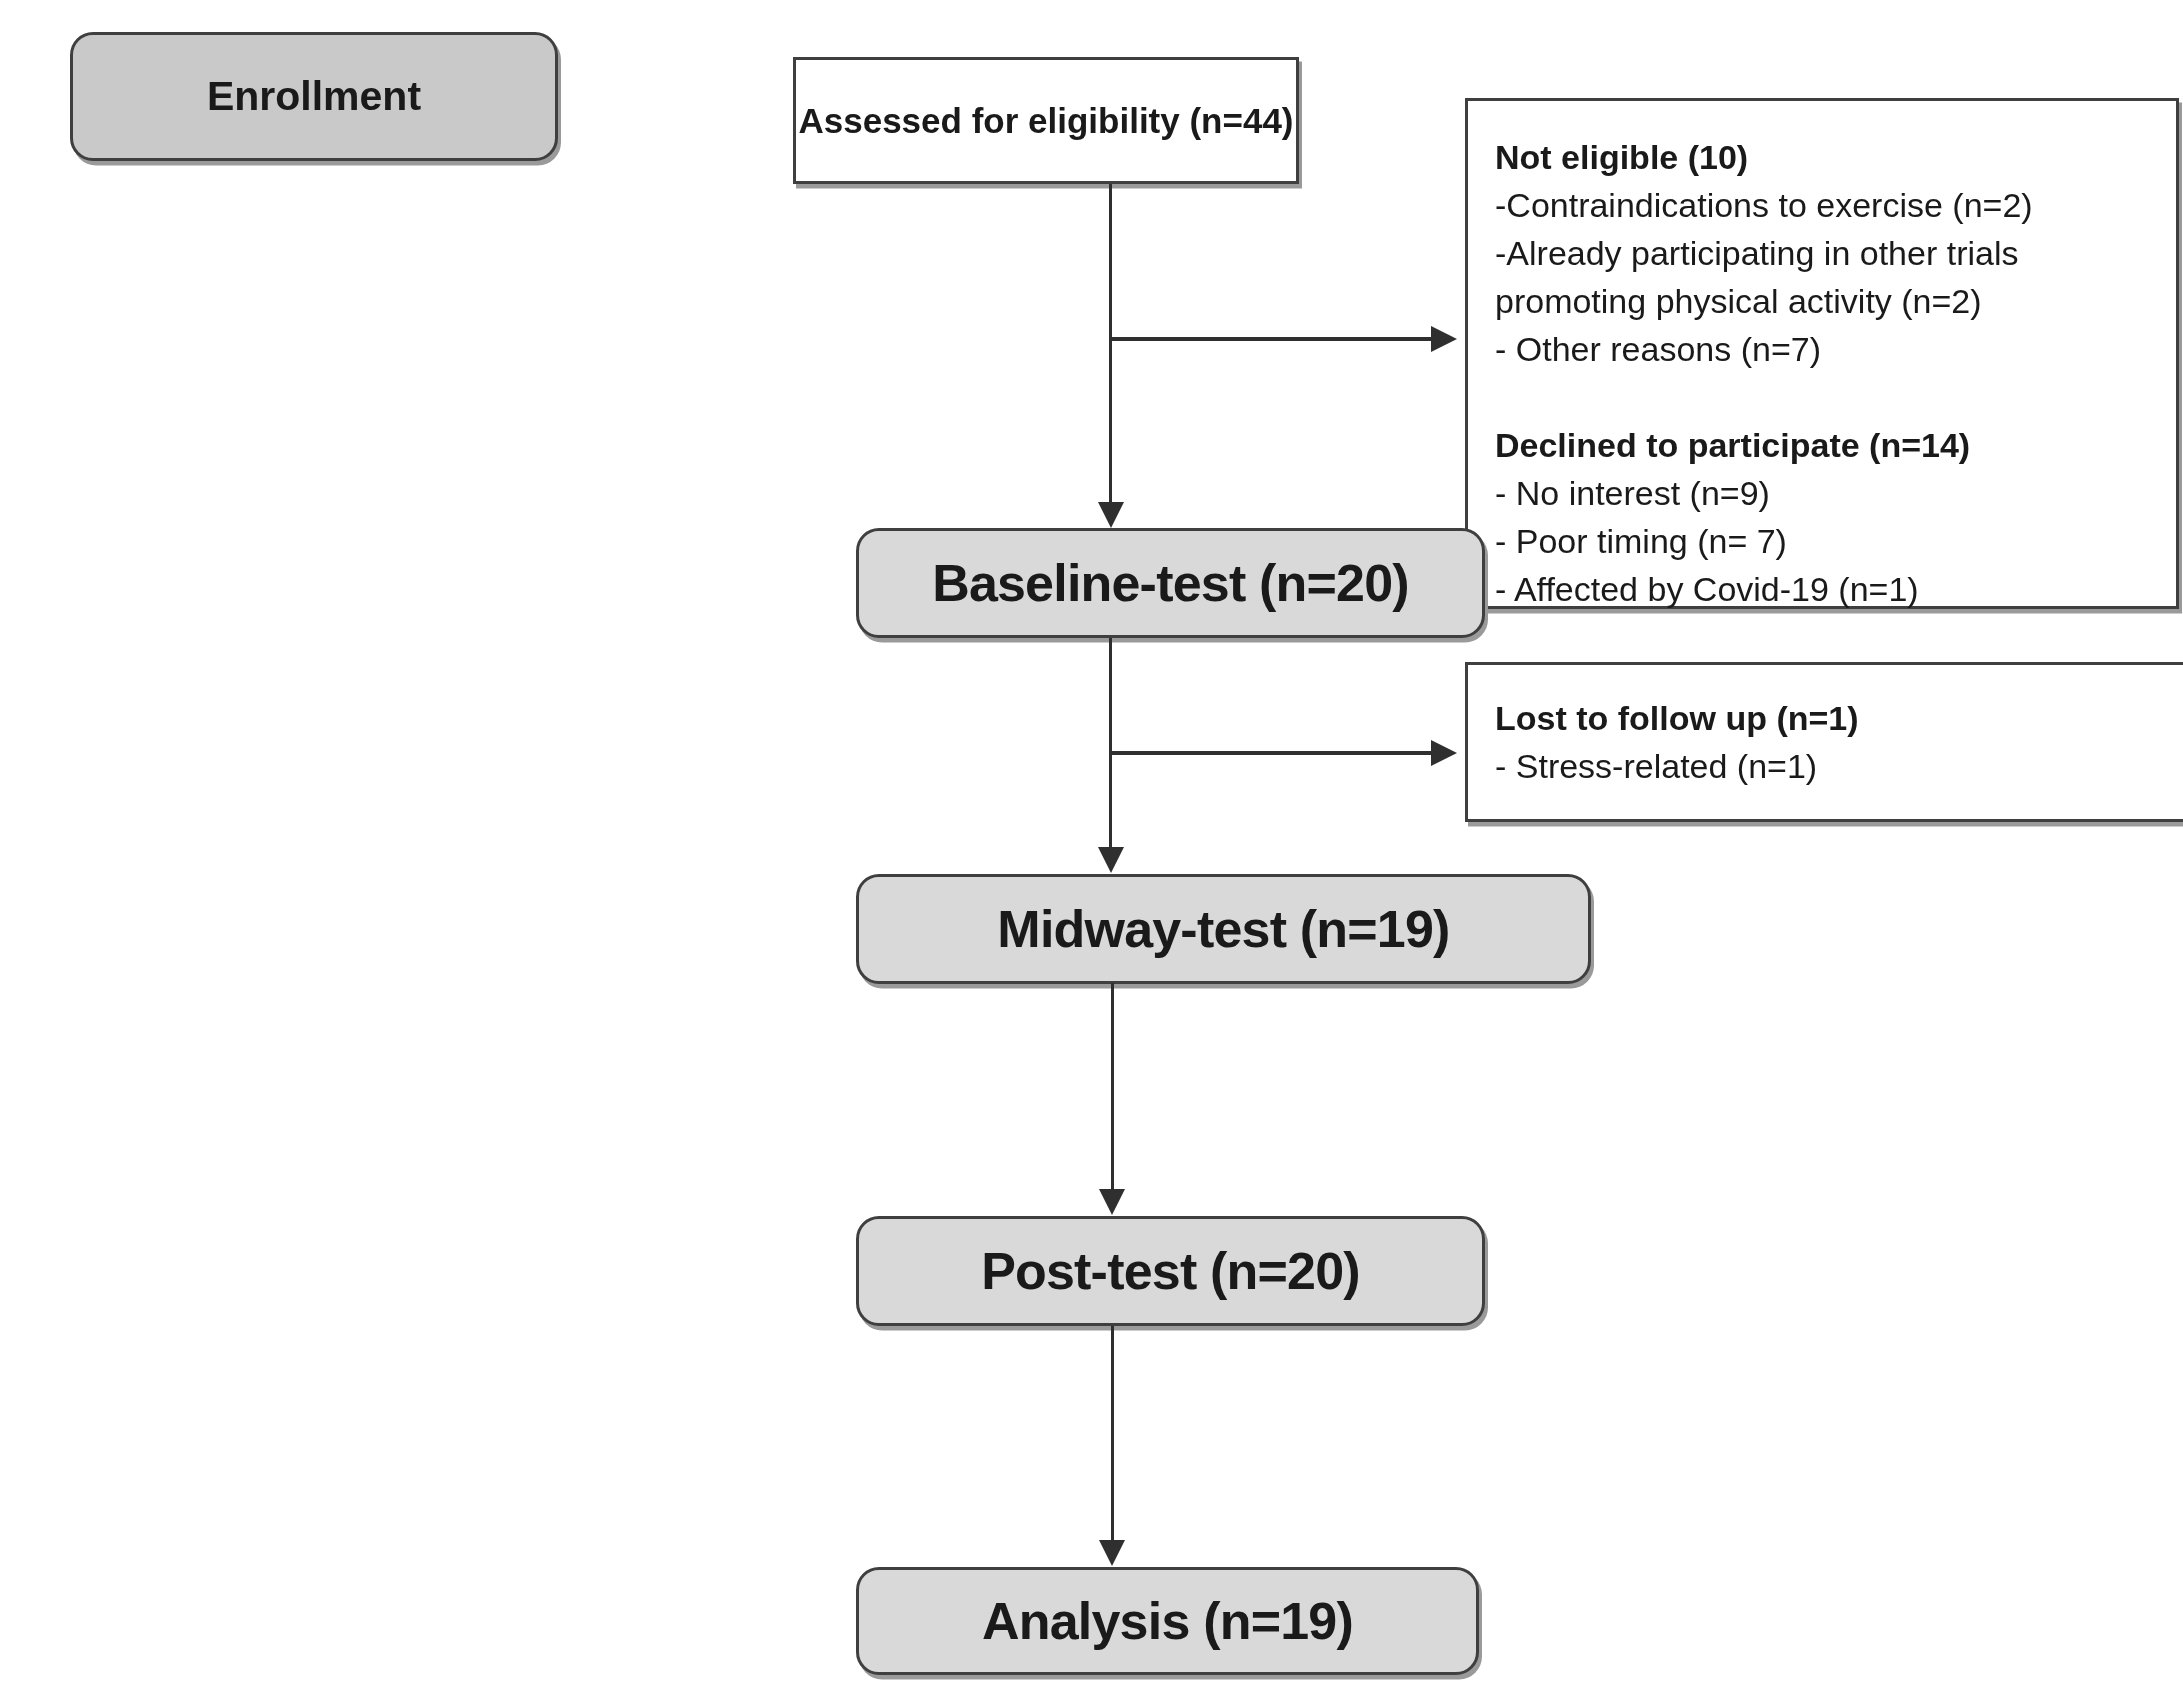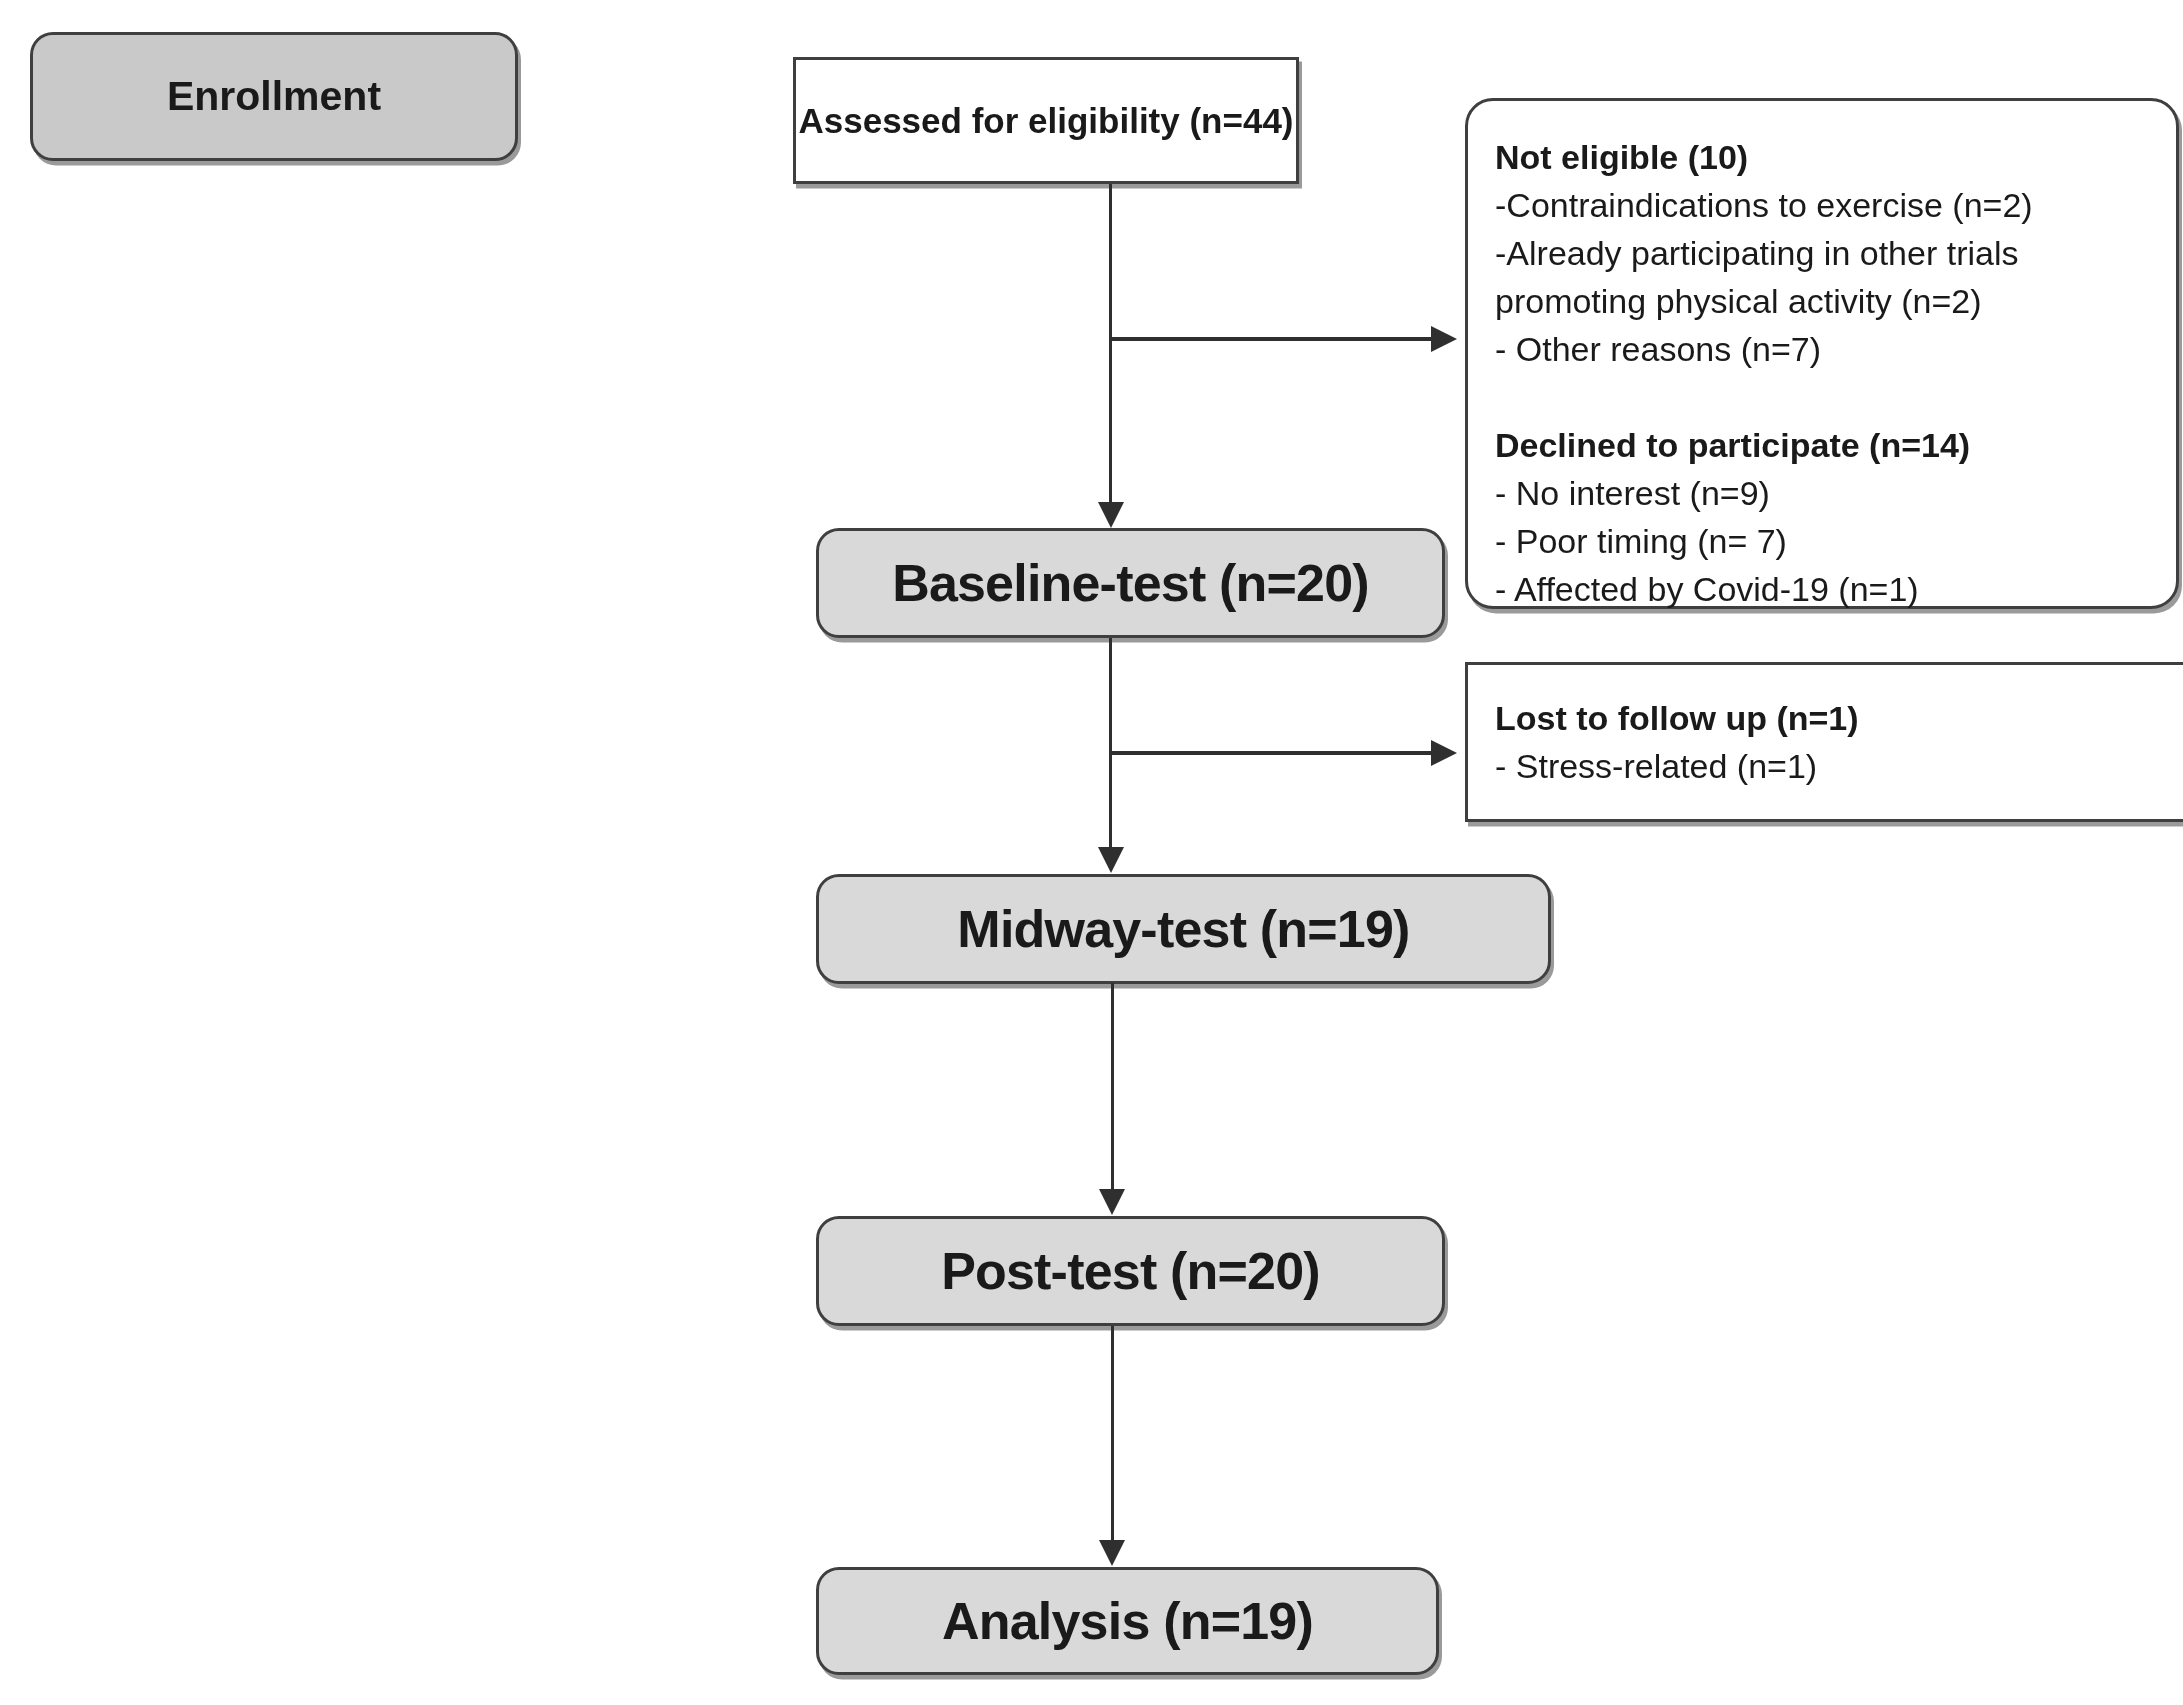--- a/index.html
+++ b/index.html
@@ -25,20 +25,21 @@
     box-sizing:border-box;
     border:3.8px solid var(--border);
     display:flex;
     align-items:center;
     justify-content:center;
     box-shadow:3px 4.5px 0 var(--shadow);
   }
   .rounded{
     border-radius:23px;
     background:var(--flow-fill);
+    margin-left:40px;
   }
   .square{
     background:var(--side-fill);
   }
   .flow-label{
     font-size:52px;
     font-weight:bold;
     letter-spacing:-0.8px;
     text-align:center;
   }
@@ -101,21 +102,21 @@
   <div class="box square" style="left:793px; top:57px; width:506px; height:127px;">
     <span class="assessed-label">Assessed for eligibility (n=44)</span>
   </div>
 
   <div class="vline" style="left:1109px; top:184px; height:321px;"></div>
   <div class="arrow-down" style="left:1098px; top:502px;"></div>
 
   <div class="hline" style="left:1111px; top:337px; width:321px;"></div>
   <div class="arrow-right" style="left:1431px; top:326px;"></div>
 
-  <div class="side-box" style="left:1465px; top:98px; width:714px; height:511px;border-radius:28px;">
+  <div class="side-box" style="left:1465px; top:98px; width:714px; height:511px;">
     <div class="side-heading">Not eligible (10)</div>
     <div>-Contraindications to exercise (n=2)</div>
     <div>-Already participating in other trials promoting physical activity (n=2)</div>
     <div>- Other reasons (n=7)</div>
     <div class="side-heading section-gap">Declined to participate (n=14)</div>
     <div>- No interest (n=9)</div>
     <div>- Poor timing (n= 7)</div>
     <div>- Affected by Covid-19 (n=1)</div>
   </div>
 

